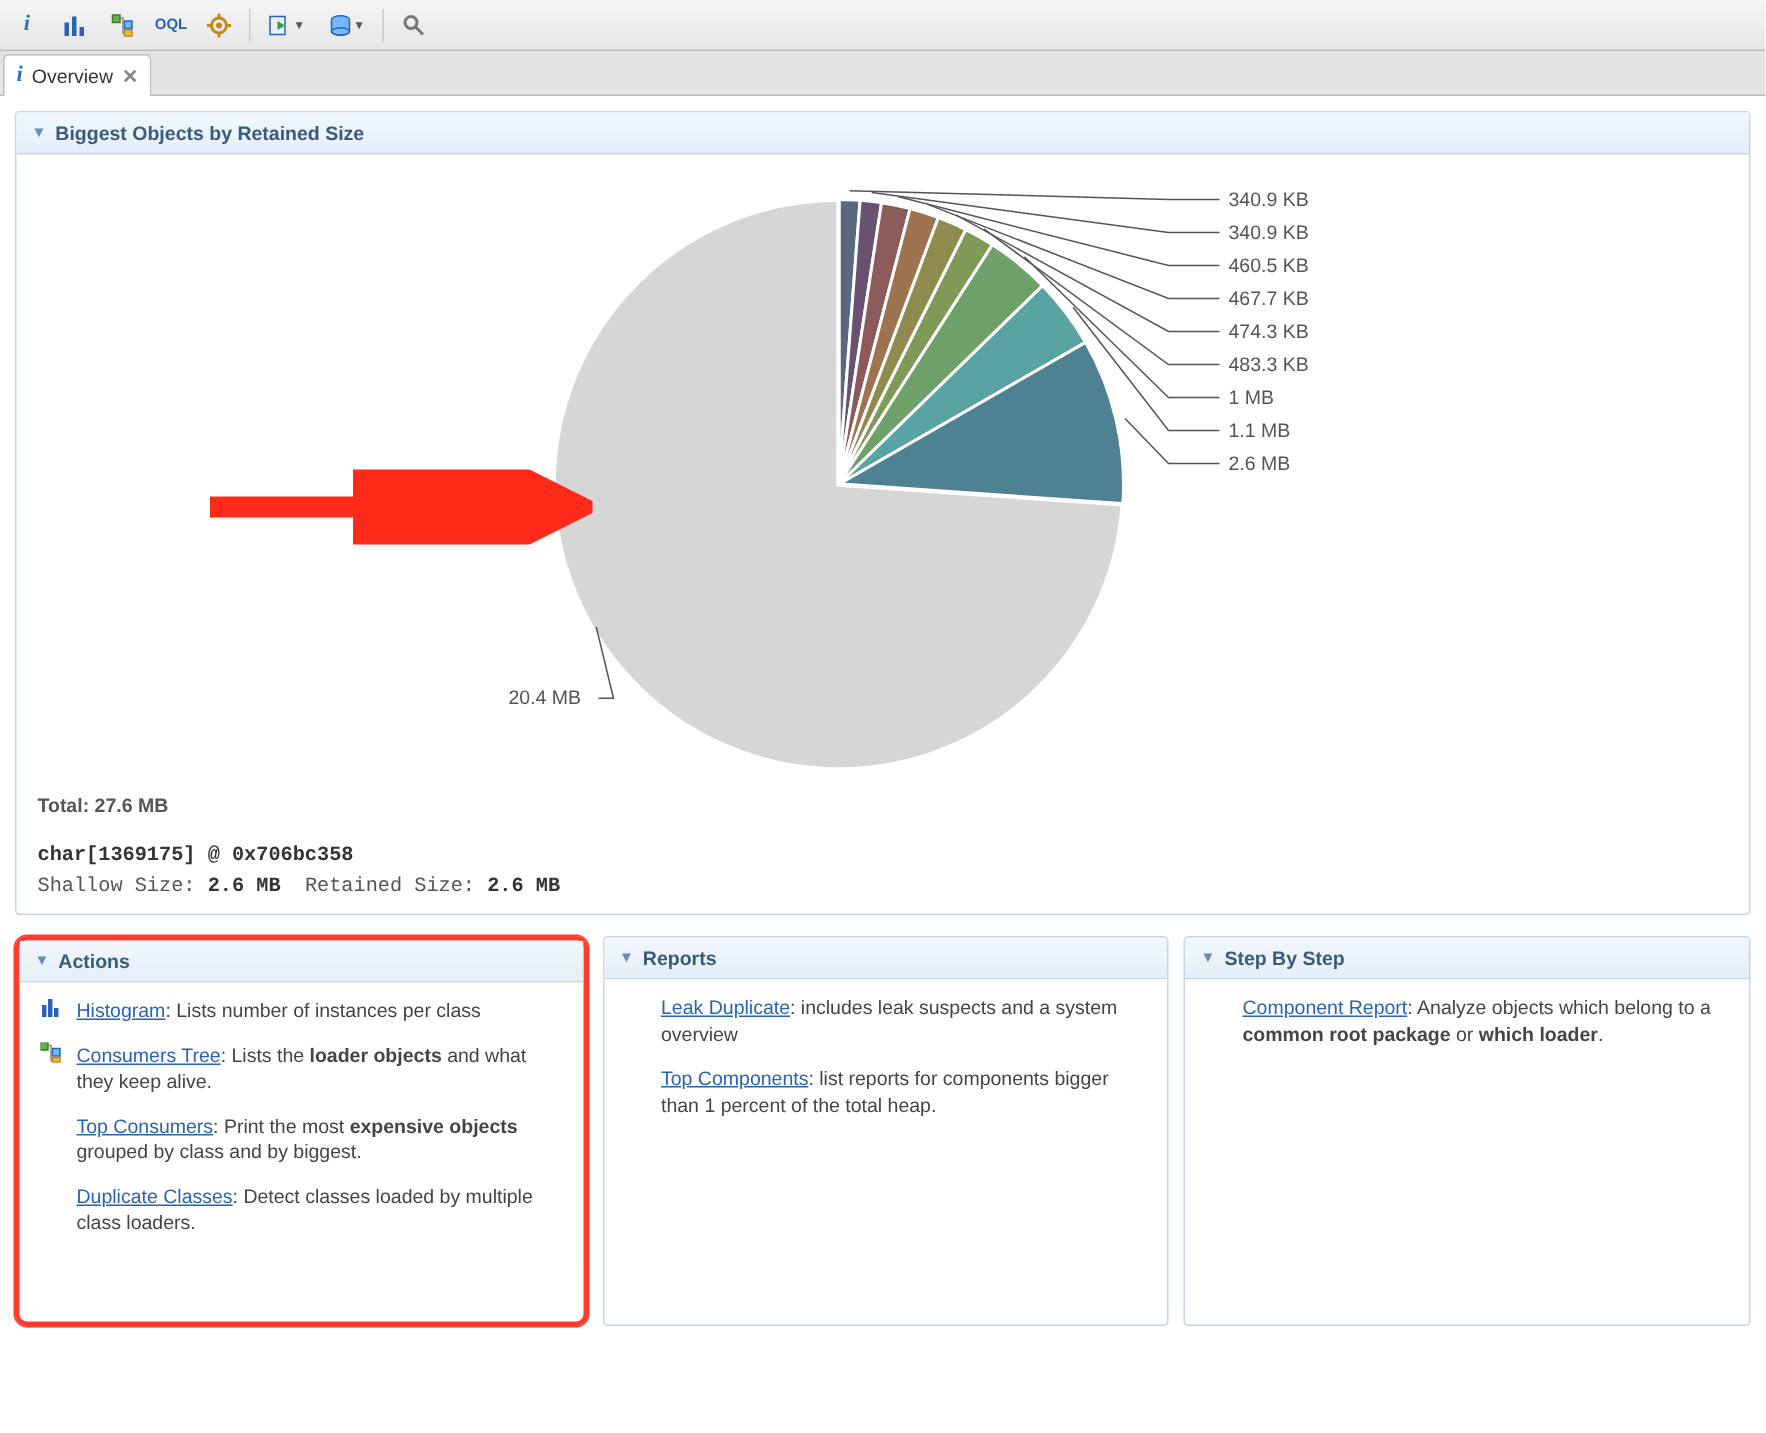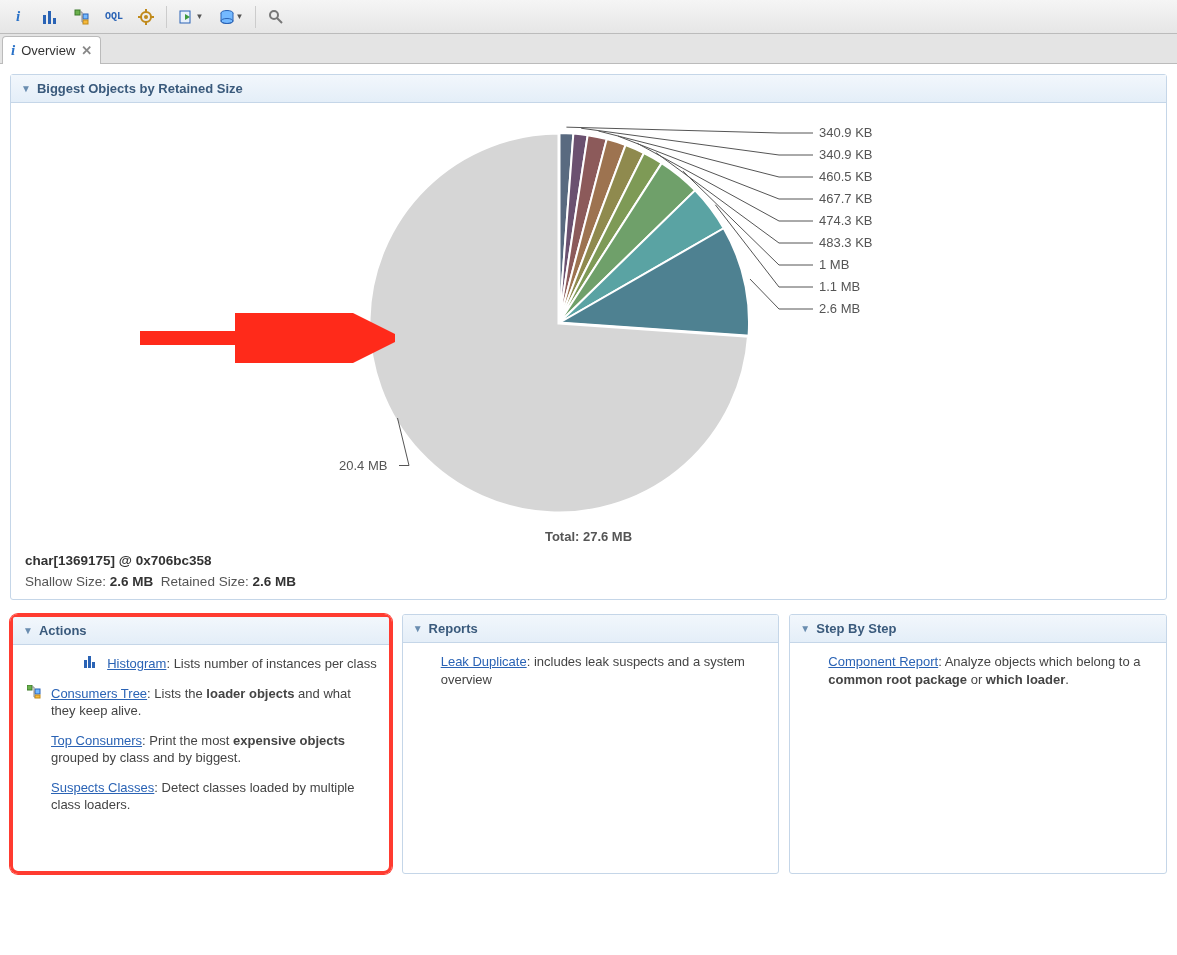--- a/index.html
+++ b/index.html
@@ -83,33 +83,35 @@
   .chart-wrap{
     position:relative;
     height:440px;
     width:100%;
   }
   .chart-svg{
     display:block;
     margin:0 auto;
   }
   .chart-total{
-    text-align:center;
+    text-align:left;
     font-weight:bold;
     color:#555;
     margin-top:6px;
   }
   .arrow-annot{
     position:absolute;
     left:110px;top:200px;
     width:260px;height:50px;
   }
   
   .obj-info{
+    margin-top:10px;
     font-size:13.5px;
+    font-family:Liberation Mono, monospace;
   }
   .obj-info .line1{font-weight:bold;}
   .obj-info .line2{
     font-weight:bold;
     white-space:nowrap;
     overflow:hidden;
     text-overflow:clip;
     letter-spacing:-0.3px;
   }
   .obj-info .line3{color:#555;margin-top:6px;}
@@ -137,21 +139,20 @@
   .panel-body{
     padding:10px 12px;
     font-size:13px;
     color:#444;
   }
   .item{
     display:flex;
     gap:8px;
     margin-bottom:12px;
     line-height:1.35;
-    justify-content:flex-end;
   }
   .item .iconcell{
     width:18px;flex:0 0 18px;
     display:flex;justify-content:center;
   }
   a.link{color:#2a63b5;text-decoration:underline;}
   
   .ic-info{color:#2a72c8;font-family:Georgia,serif;font-style:italic;font-weight:bold;font-size:15px;}
   .ic-bars svg, .ic-tree svg, .ic-oql svg, .ic-gear svg, .ic-run svg, .ic-db svg, .ic-search svg{display:block;}
 </style>
@@ -175,21 +176,21 @@
     <span class="ic-tree">
       <svg width="16" height="16">
           <rect x="1" y="1" width="5" height="5" fill="#6ab04c" stroke="#3d7a2a"></rect>
           <rect x="9" y="5" width="5" height="5" fill="#74b9ff" stroke="#2a63b5"></rect>
           <rect x="9" y="11" width="5" height="4" fill="#f6b93b" stroke="#c08a1b"></rect>
           <path d="M6 3 H8 V13 H9 M8 8 H9" stroke="#888" fill="none"></path>
         </svg>
     </span>
   </div>
   <div class="tb-btn">
-    <span class="ic-oql" style="font-size:10px;font-weight:bold;color:#2a63b5;font-family:Liberation Mono, monospace;">OQL</span>
+    <span class="ic-oql" style="font-size:10px;font-weight:bold;color:#2a63b5;">OQL</span>
   </div>
   <div class="tb-btn">
     <span class="ic-gear">
       <svg width="16" height="16">
           <circle cx="8" cy="8" r="5" fill="none" stroke="#c08a1b" stroke-width="2"></circle>
           <circle cx="8" cy="8" r="2" fill="#c08a1b"></circle>
           <g stroke="#c08a1b" stroke-width="2">
             <line x1="8" y1="0" x2="8" y2="3"></line>
             <line x1="8" y1="13" x2="8" y2="16"></line>
             <line x1="0" y1="8" x2="3" y2="8"></line>
@@ -334,35 +335,39 @@
               </span>
             </div>
           <div><a class="link">Consumers Tree</a><span>: Lists the </span><b>loader objects</b><span> and what they keep alive.</span></div>
         </div>
         <div class="item">
           <div class="iconcell"></div>
           <div><a class="link">Top Consumers</a><span>: Print the most </span><b>expensive objects</b><span> grouped by class and by biggest.</span></div>
         </div>
         <div class="item">
           <div class="iconcell"></div>
-          <div><a class="link">Suspects Classes</a><span>: Detect classes loaded by multiple class loaders.</span></div>
+          <div><a class="link">Duplicate Classes</a><span>: Detect classes loaded by multiple class loaders.</span></div>
         </div>
       </div>
     </div>
 
     <div class="panel">
       <div class="section-header">
         <span class="tri">▼</span>
         <span>Reports</span>
       </div>
       <div class="panel-body">
         <div class="item">
           <div class="iconcell"></div>
           <div><a class="link">Leak Duplicate</a><span>: includes leak suspects and a system overview</span></div>
         </div>
+        <div class="item">
+          <div class="iconcell"></div>
+          <div><a class="link">Top Components</a><span>: list reports for components bigger than 1 percent of the total heap.</span></div>
+        </div>
       </div>
     </div>
 
     <div class="panel">
       <div class="section-header">
         <span class="tri">▼</span>
         <span>Step By Step</span>
       </div>
       <div class="panel-body">
         <div class="item">

